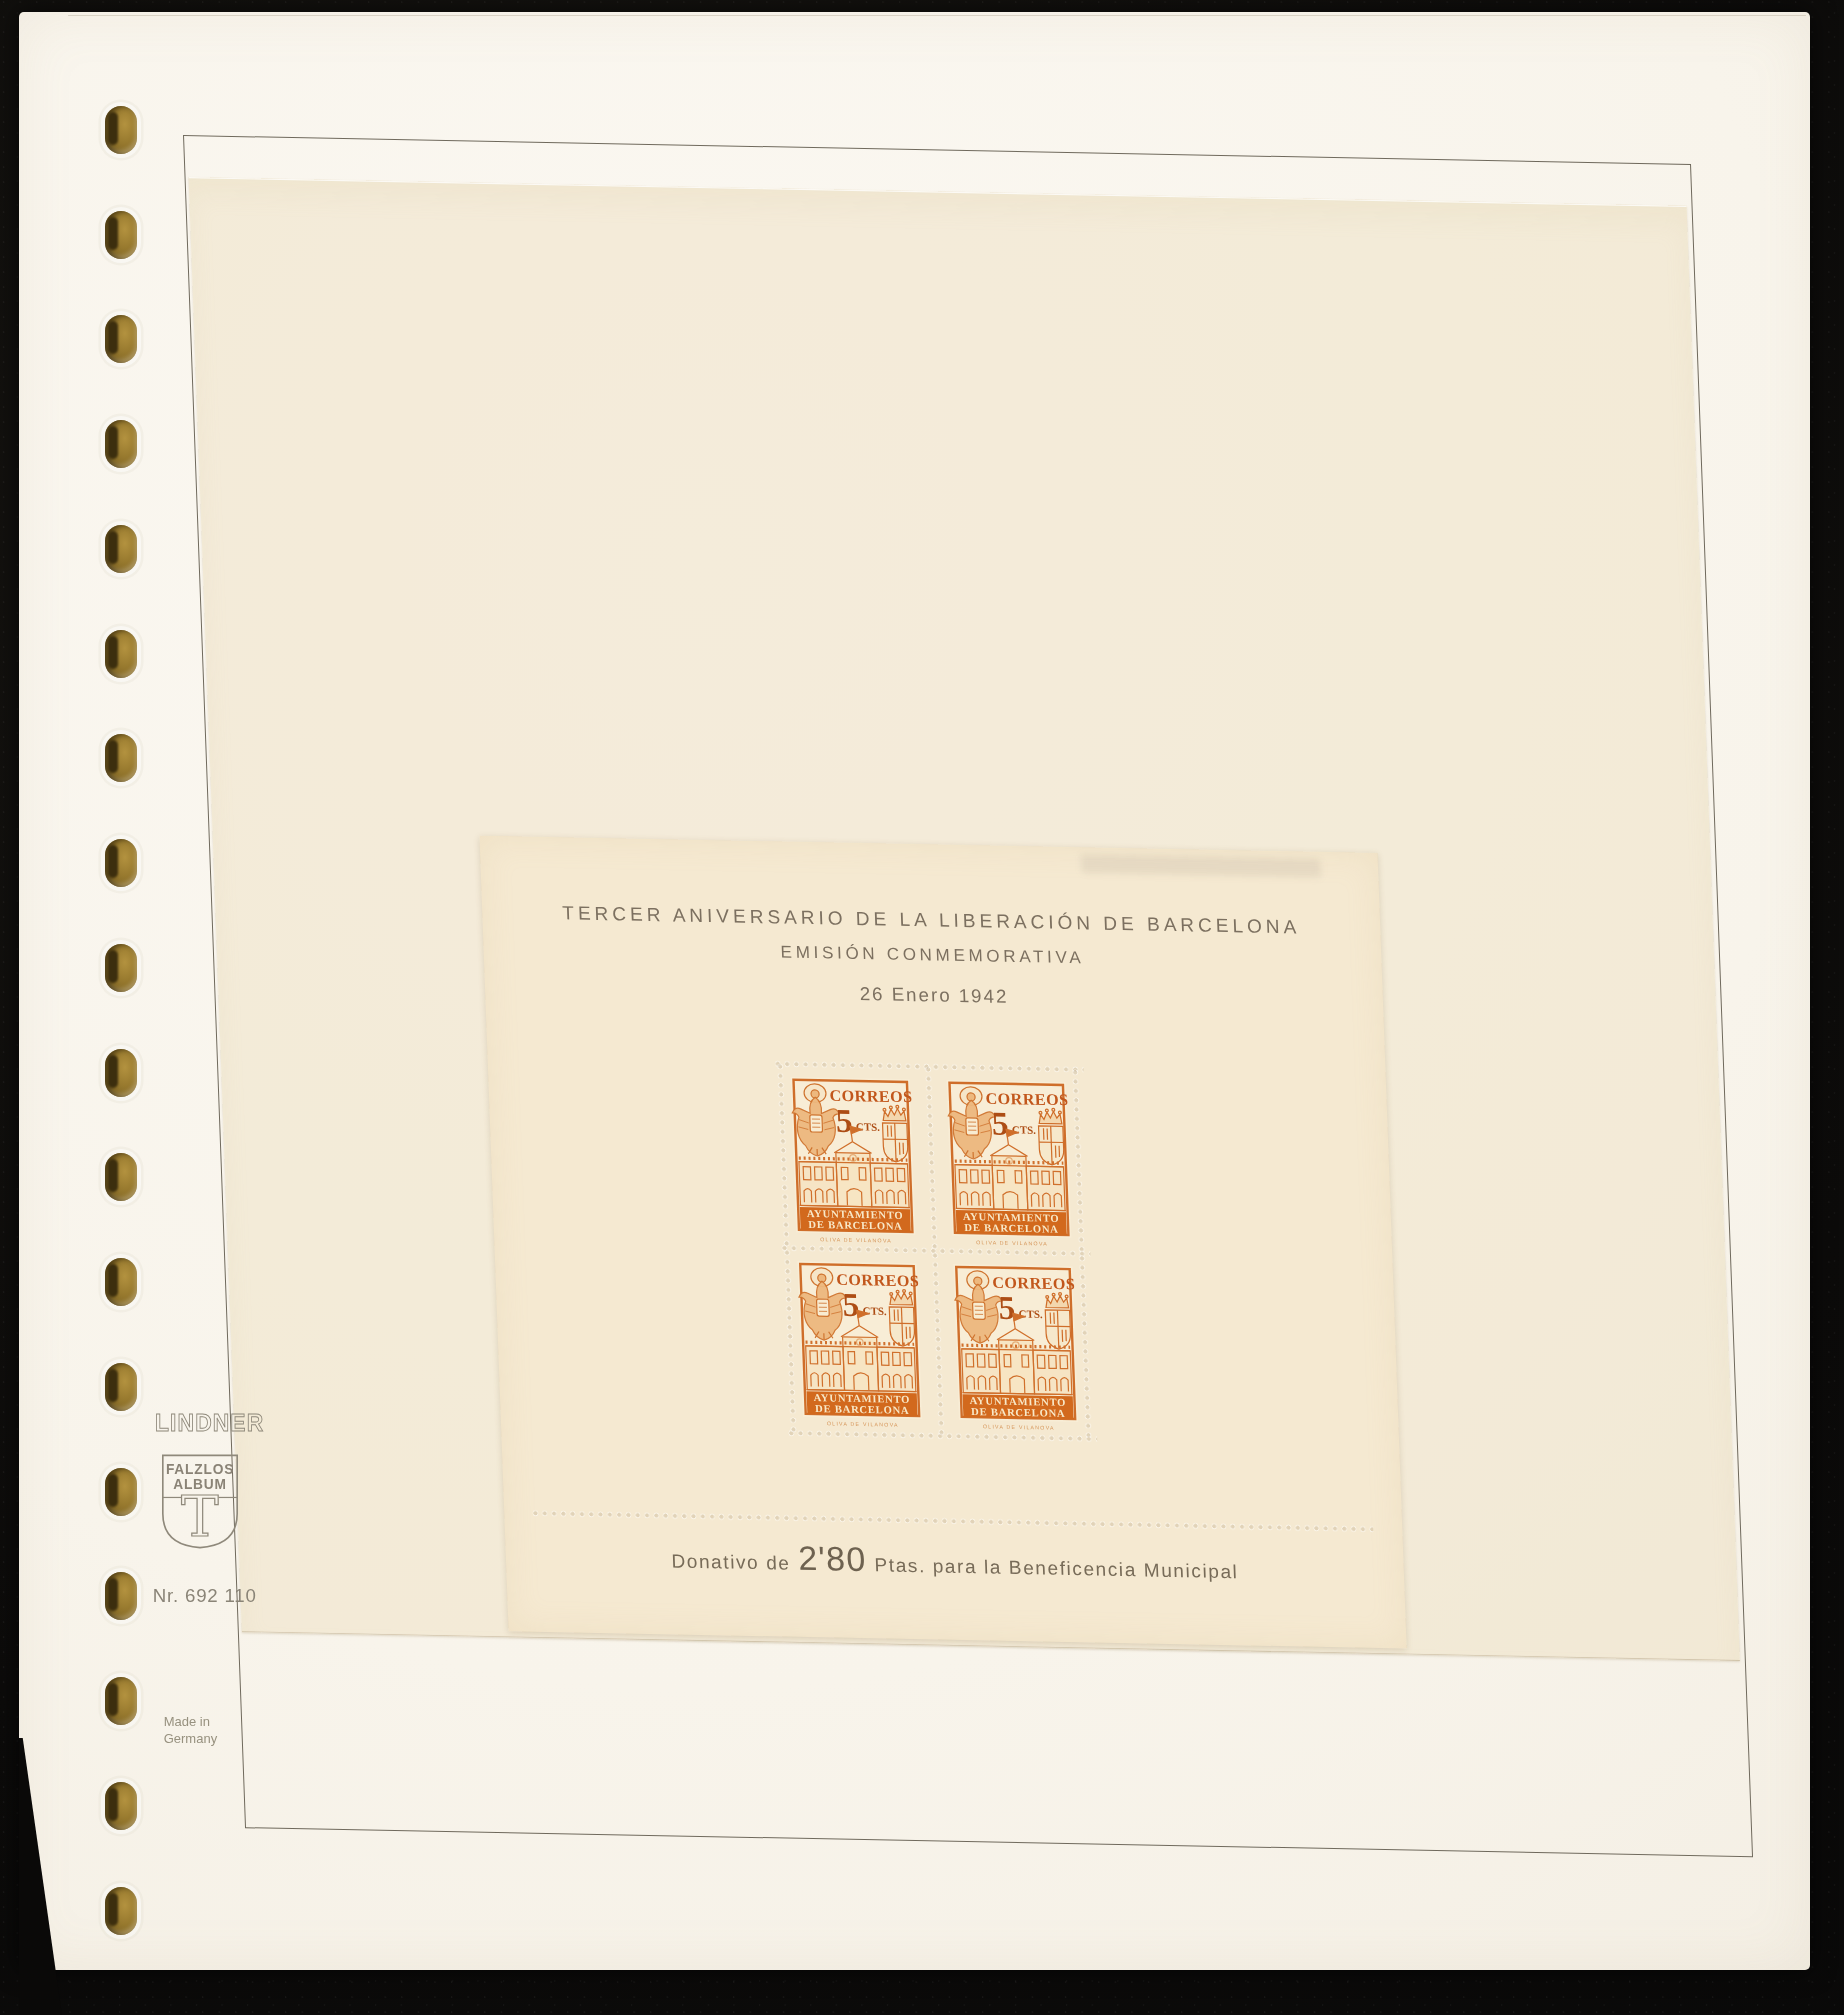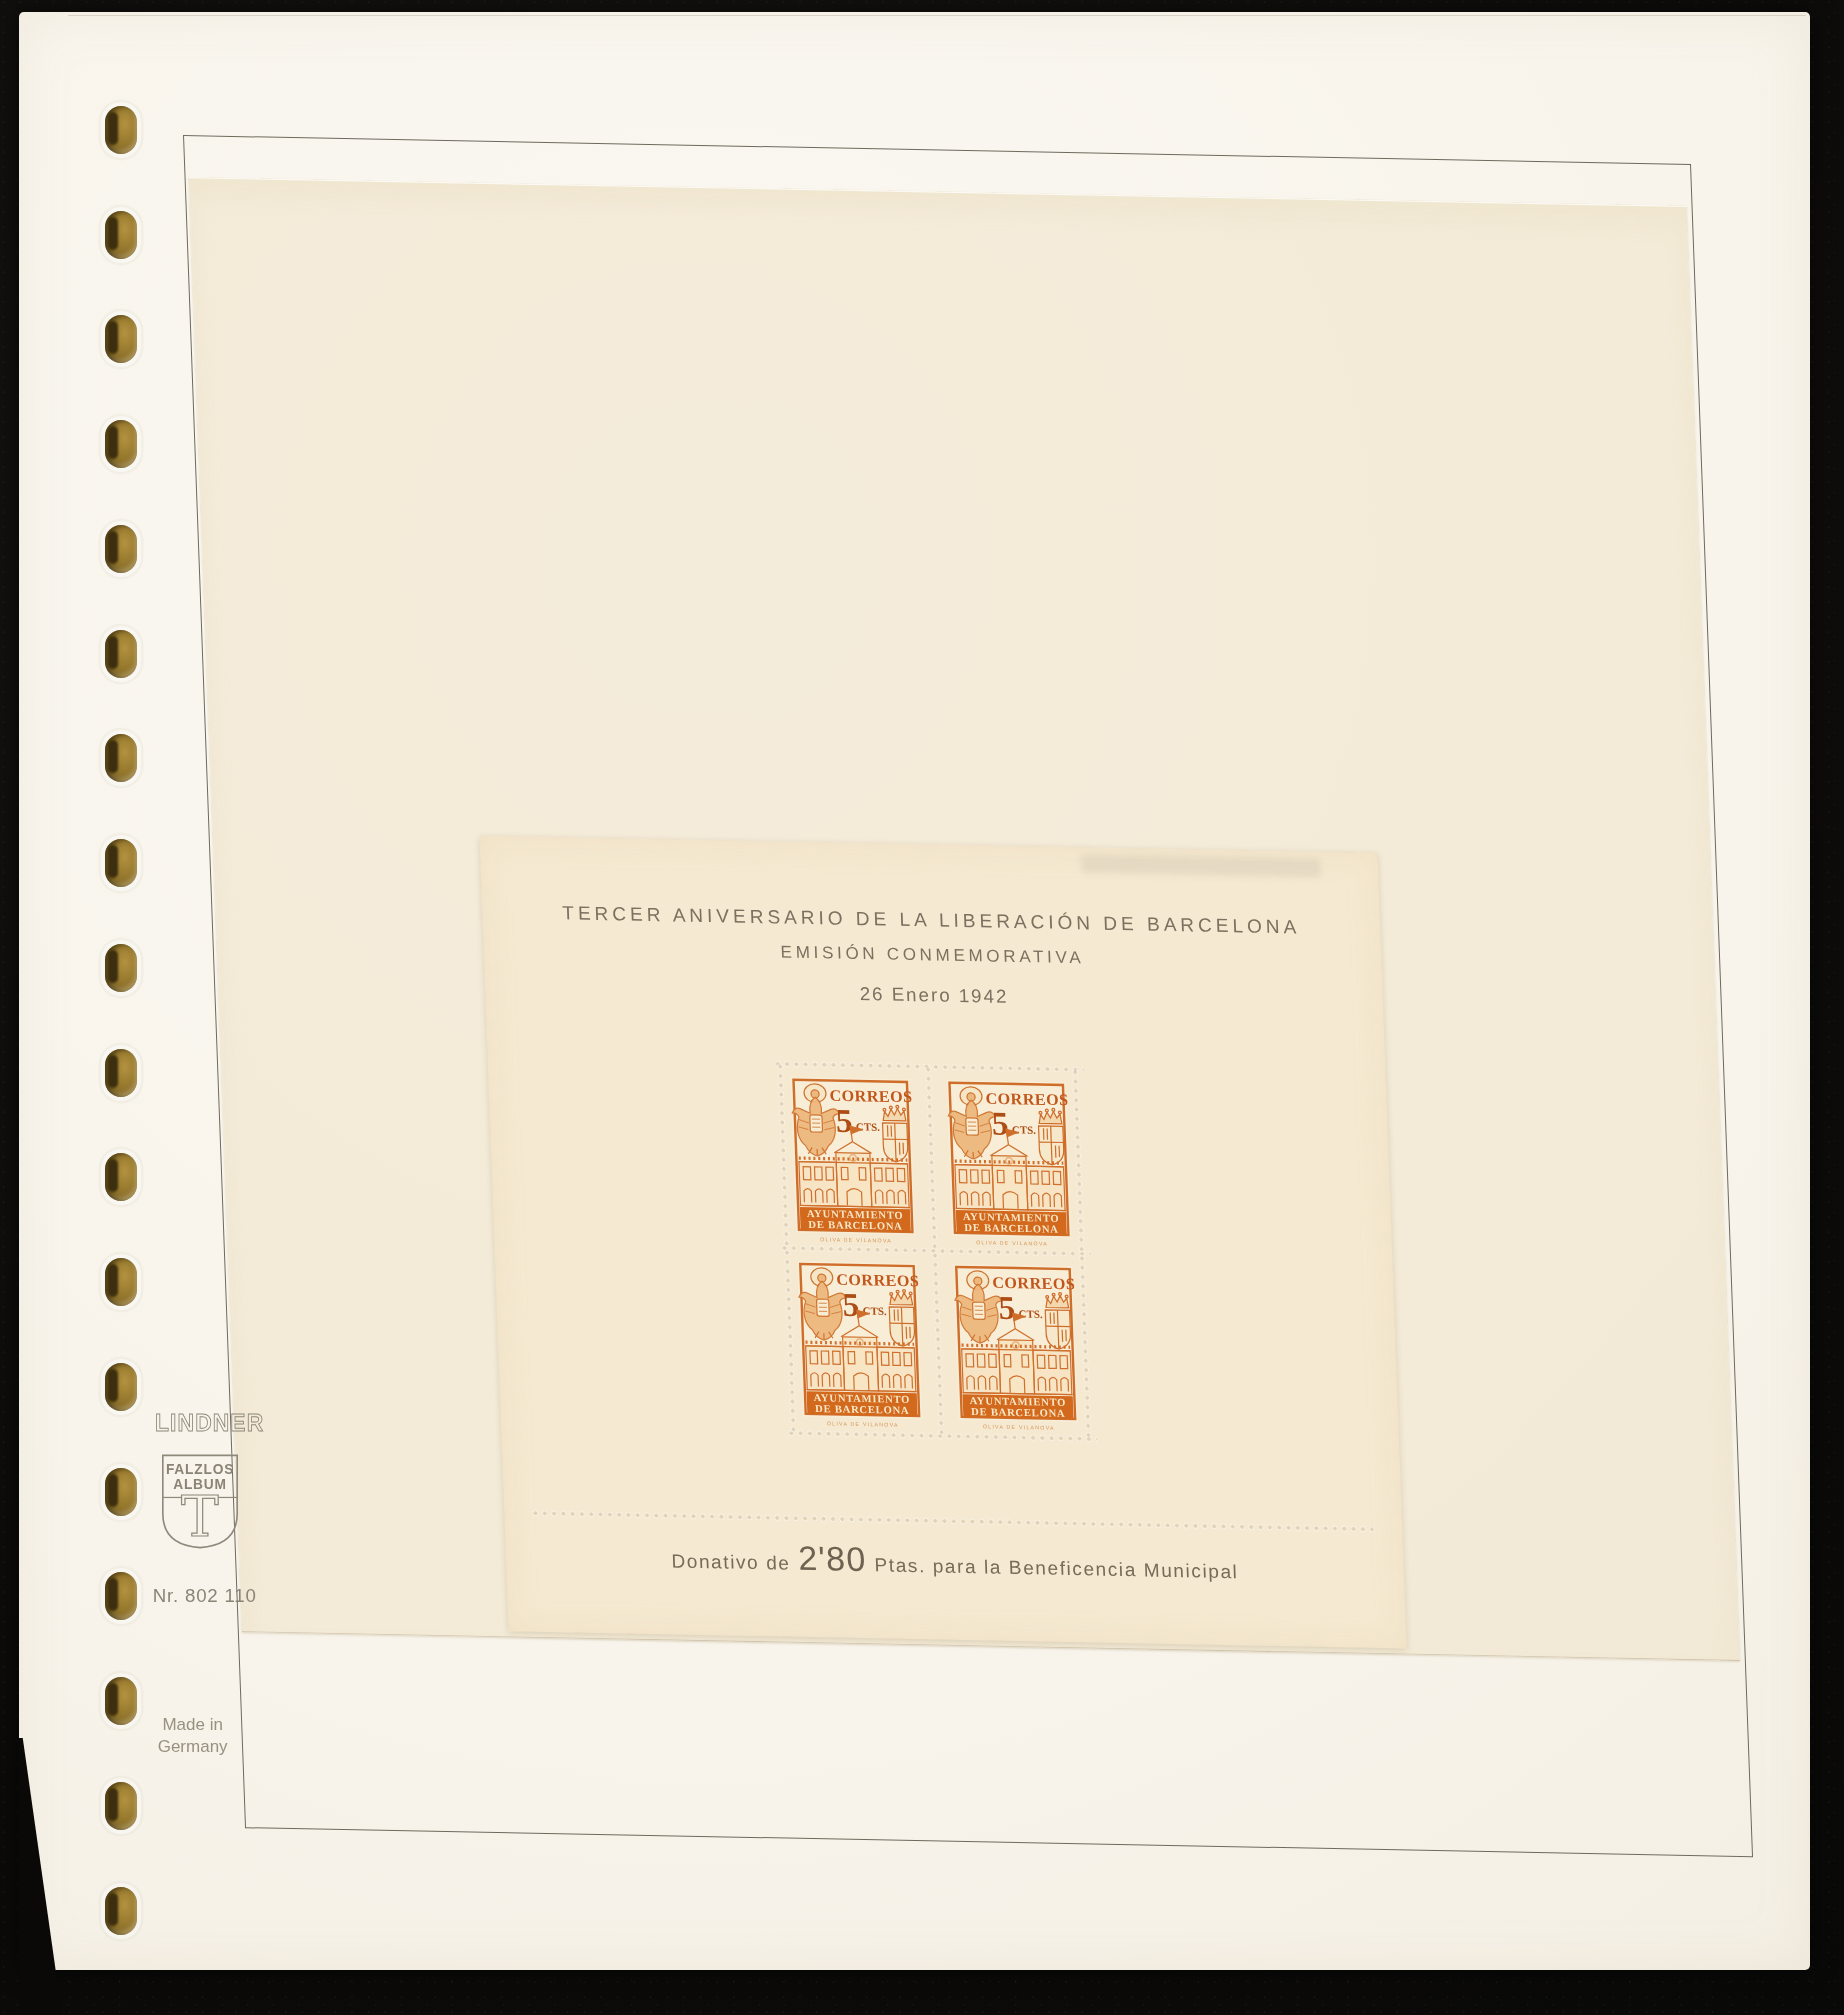--- a/index.html
+++ b/index.html
@@ -84,21 +84,21 @@
   .donation .pre,.donation .suf{font-size:19px;letter-spacing:1.6px;}
   .donation .amt{font-size:34px;letter-spacing:1.2px;color:#6e6250;}
   
   .brand{position:absolute;color:#8a8477;}
   .brand-lindner{
     left:136px;top:1397px;font-size:24px;font-weight:bold;letter-spacing:1.2px;
     color:transparent;-webkit-text-stroke:0.9px #8f897b;transform:scaleX(0.95);transform-origin:left;
   }
   .brand-shield{left:141px;top:1441px;}
   .brand-nr{left:134px;top:1573px;font-size:18.7px;letter-spacing:0.8px;color:#8a8477;}
-  .brand-made{left:139px;top:1702px;font-size:17px;line-height:1.3;color:#97917f;text-align:center;}
+  .brand-made{left:145px;top:1702px;font-size:13px;line-height:1.3;color:#97917f;}
 </style>
 </head>
 <body>
 
 <div class="stage">
   <div class="page">
     <div class="page-stack-edge"></div>
 
     <div id="holes">
         <div class="hole" style="top: 94px;"></div>
@@ -443,21 +443,21 @@
 
     <div class="brand brand-lindner">LINDNER</div>
     <svg class="brand brand-shield" width="80" height="97" viewBox="0 0 196 240">
       <path d="M6 6 H190 V150 Q190 228 98 234 Q6 228 6 150 Z" fill="none" stroke="#8f897b" stroke-width="4"></path>
       <text x="98" y="52" text-anchor="middle" font-family="Liberation Sans, sans-serif" font-weight="bold" font-size="34" letter-spacing="2" fill="#8a8376">FALZLOS</text>
       <text x="98" y="90" text-anchor="middle" font-family="Liberation Sans, sans-serif" font-weight="bold" font-size="34" letter-spacing="2" fill="#8a8376">ALBUM</text>
       <line x1="6" y1="110" x2="52" y2="110" stroke="#8f897b" stroke-width="3"></line>
       <line x1="144" y1="110" x2="190" y2="110" stroke="#8f897b" stroke-width="3"></line>
       <text x="98" y="206" text-anchor="middle" font-family="DejaVu Serif, serif" font-size="140" fill="none" stroke="#8f897b" stroke-width="3">T</text>
     </svg>
-    <div class="brand brand-nr">Nr. 802 110</div>
+    <div class="brand brand-nr">Nr. 692 110</div>
     <div class="brand brand-made">
       <div>Made in</div>
       <div>Germany</div>
     </div>
 
     <div class="corner-wedge"></div>
   </div>
 </div>
 
 

